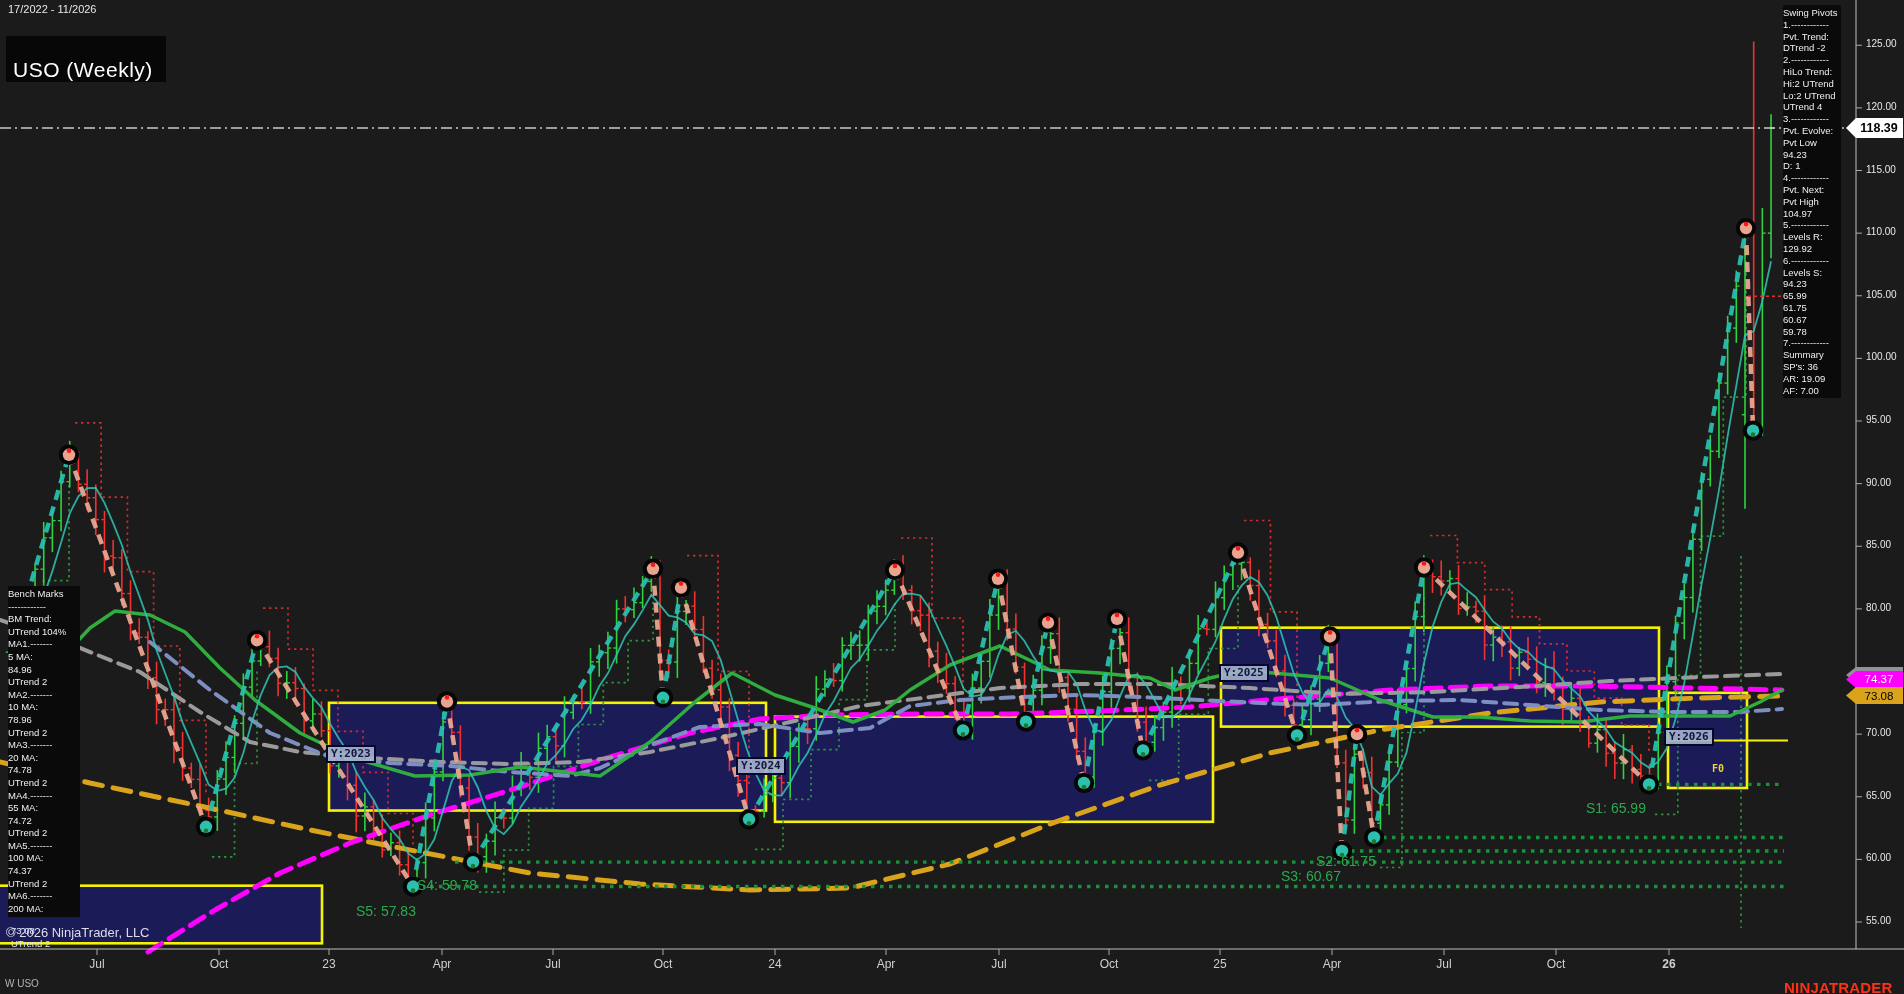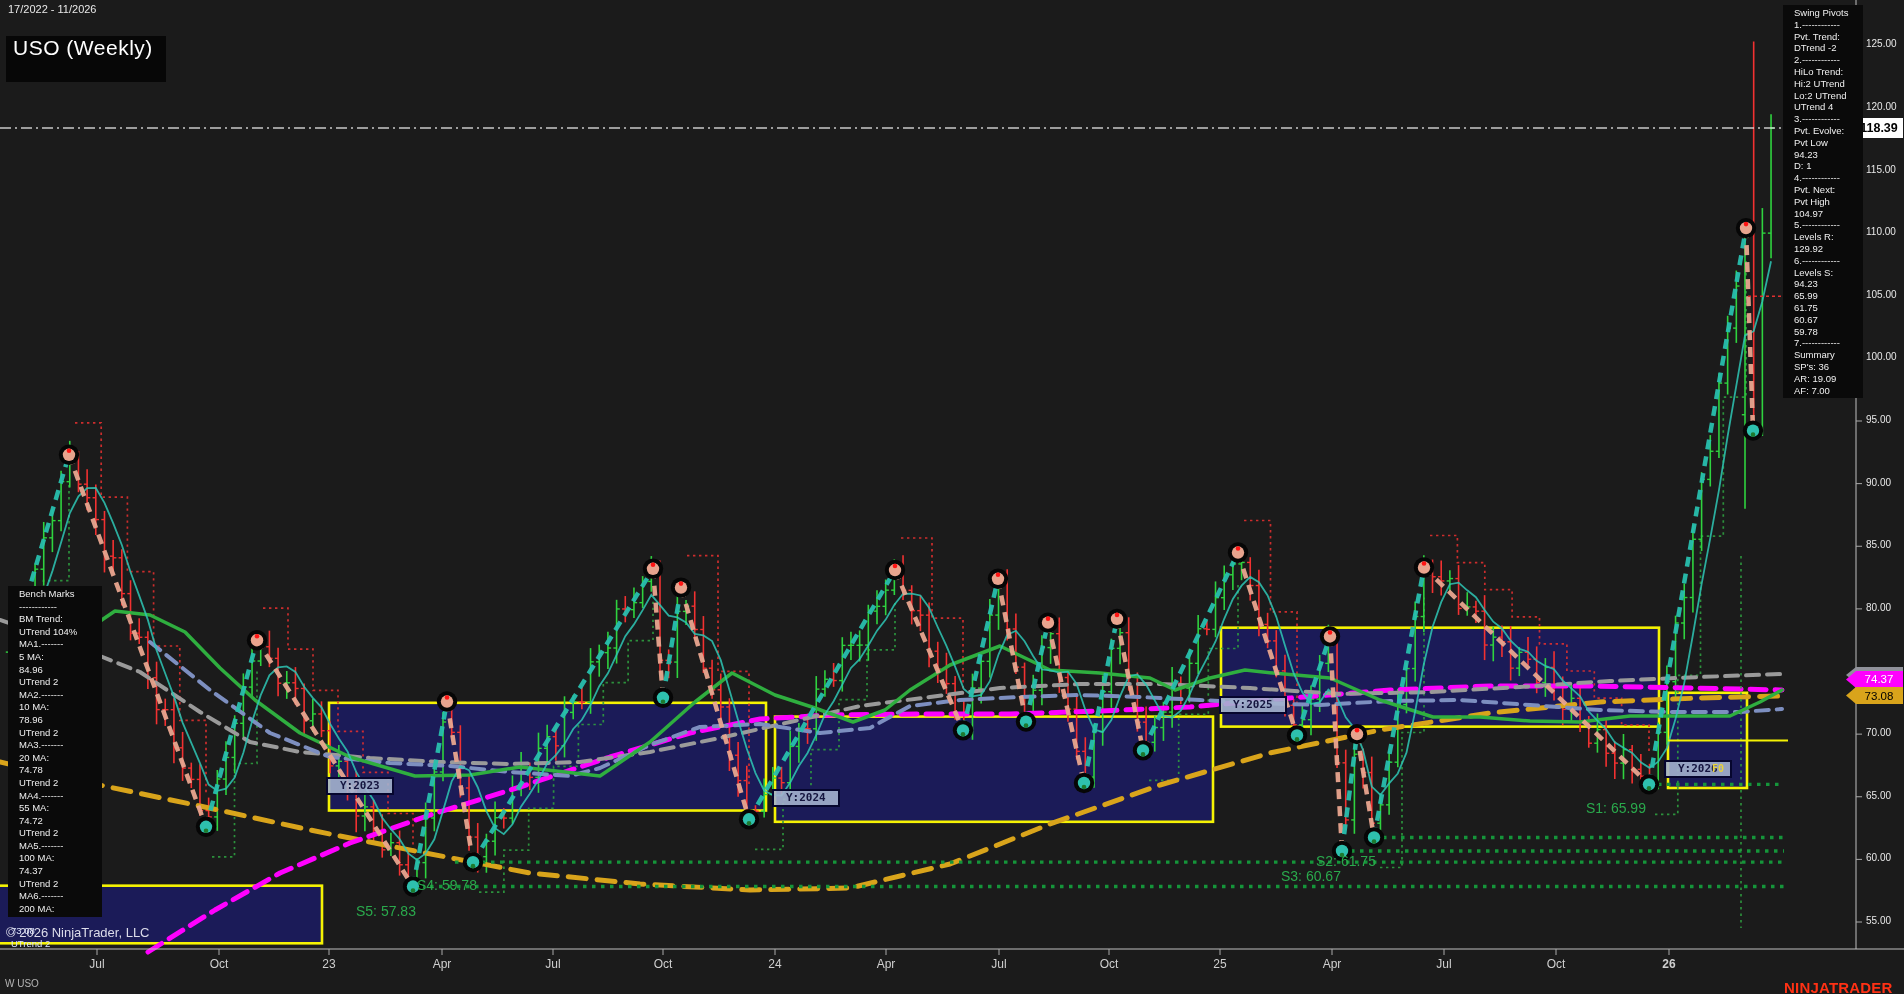--- a/index.html
+++ b/index.html
@@ -3,30 +3,30 @@
 <meta charset="utf-8">
 <style>
   html,body{margin:0;padding:0;background:#141414;}
   #stage{position:relative;width:1904px;height:994px;background:#1b1b1b;overflow:hidden;
          font-family:"Liberation Sans",sans-serif;}
   #chart{position:absolute;left:0;top:0;z-index:1;}
   #overlay{position:absolute;left:0;top:0;width:1904px;height:994px;z-index:2;pointer-events:none;}
   .abs{position:absolute;}
   .date-range{left:8px;top:3px;font-size:11px;color:#e8e8e8;z-index:3;}
   .title-box{left:6px;top:36px;width:160px;height:46px;background:#070707;z-index:3;
-             display:flex;align-items:flex-start;}
+             display:flex;align-items:flex-end;}
   .title-box span{font-size:21px;color:#fff;padding-left:7px;letter-spacing:.5px;}
-  .panel{position:absolute;background:#0a0a0a;color:#f0f0f0;z-index:3;padding:2px 11px;}
+  .panel{position:absolute;background:#0a0a0a;color:#f0f0f0;z-index:3;padding:2px 0;}
   #bench-panel{left:8px;top:586px;width:72px;font-size:9.5px;line-height:12.6px;}
   #bench-overflow{position:absolute;left:11px;top:925px;font-size:9.5px;line-height:12.6px;
                   color:#dfe6ff;z-index:3;}
   #pivots-panel{left:1783px;top:5px;width:58px;font-size:9.5px;line-height:11.8px;}
   .pline{white-space:pre;overflow:hidden;}
   .ylabel{position:absolute;font:bold 11px "DejaVu Sans Mono",monospace;color:#15153f;
-          background:rgba(164,178,206,.9);border:2px solid #06062e;padding:0 12px;line-height:14px;margin-top:32px;}
+          background:rgba(164,178,206,.9);border:2px solid #06062e;padding:0 3px;line-height:14px;}
   .slabel{position:absolute;font-size:14px;color:#2aa94c;}
   .f0label{position:absolute;font:bold 10px "DejaVu Sans Mono",monospace;color:#e8d23a;margin-top:21px;}
   .ptick{position:absolute;font-size:10px;color:#e8e8e8;}
   .ttick{position:absolute;font-size:12px;color:#cfcfcf;transform:translateX(-50%);}
   .copyright{left:6px;top:925px;font-size:13px;color:#dcdcea;z-index:3;}
   .series-tag{left:5px;top:978px;font-size:10px;color:#b4b4b4;z-index:3;}
   .brand{left:1784px;top:979px;width:118px;font-size:15px;font-weight:bold;color:#ff3114;
          letter-spacing:.2px;z-index:3;}
   .axis-strip{position:absolute;z-index:4;}
 </style>
@@ -847,21 +847,21 @@
         <path d="M1846,679.39075 L1856,670.89075 H1903 V687.89075 H1856 Z" fill="#ff00ff"></path>
         <text x="1879" y="683.39075" fill="#ffffff" text-anchor="middle" font-size="11.5" font-family="&quot;Liberation Sans&quot;,sans-serif">74.37</text>
         <path d="M1846,695.548 L1856,687.048 H1903 V704.048 H1856 Z" fill="#d9a41b"></path>
         <text x="1879" y="699.548" fill="#000000" text-anchor="middle" font-size="11.5" font-family="&quot;Liberation Sans&quot;,sans-serif">73.08</text>
         <path d="M1846,128.04024999999996 L1856,118.04024999999996 H1903 V138.04024999999996 H1856 Z" fill="#ffffff"></path>
         <text x="1879" y="132.04024999999996" fill="#000000" text-anchor="middle" font-size="12.5" font-family="&quot;Liberation Sans&quot;,sans-serif" font-weight="bold">118.39</text>
       </g>
     </svg>
   <div id="overlay">
       <div class="ylabel" style="left: 326px; top: 745px;">Y:2023</div>
-      <div class="ylabel" style="left: 772px; top: 757px;">Y:2024</div>
+      <div class="ylabel" style="left: 736px; top: 757px;">Y:2024</div>
       <div class="ylabel" style="left: 1219px; top: 664px;">Y:2025</div>
       <div class="ylabel" style="left: 1664px; top: 728px;">Y:2026</div>
       <div class="slabel" style="left: 1586px; top: 800px;">S1: 65.99</div>
       <div class="slabel" style="left: 1316px; top: 853px;">S2: 61.75</div>
       <div class="slabel" style="left: 1281px; top: 868px;">S3: 60.67</div>
       <div class="slabel" style="left: 417px; top: 877px;">S4: 59.78</div>
       <div class="slabel" style="left: 356px; top: 903px;">S5: 57.83</div>
       <div class="f0label" style="left: 1712px; top: 742px;">F0</div>
       <div class="ptick" style="left: 1866px; top: 38.25px;">125.00</div>
       <div class="ptick" style="left: 1866px; top: 100.875px;">120.00</div>

